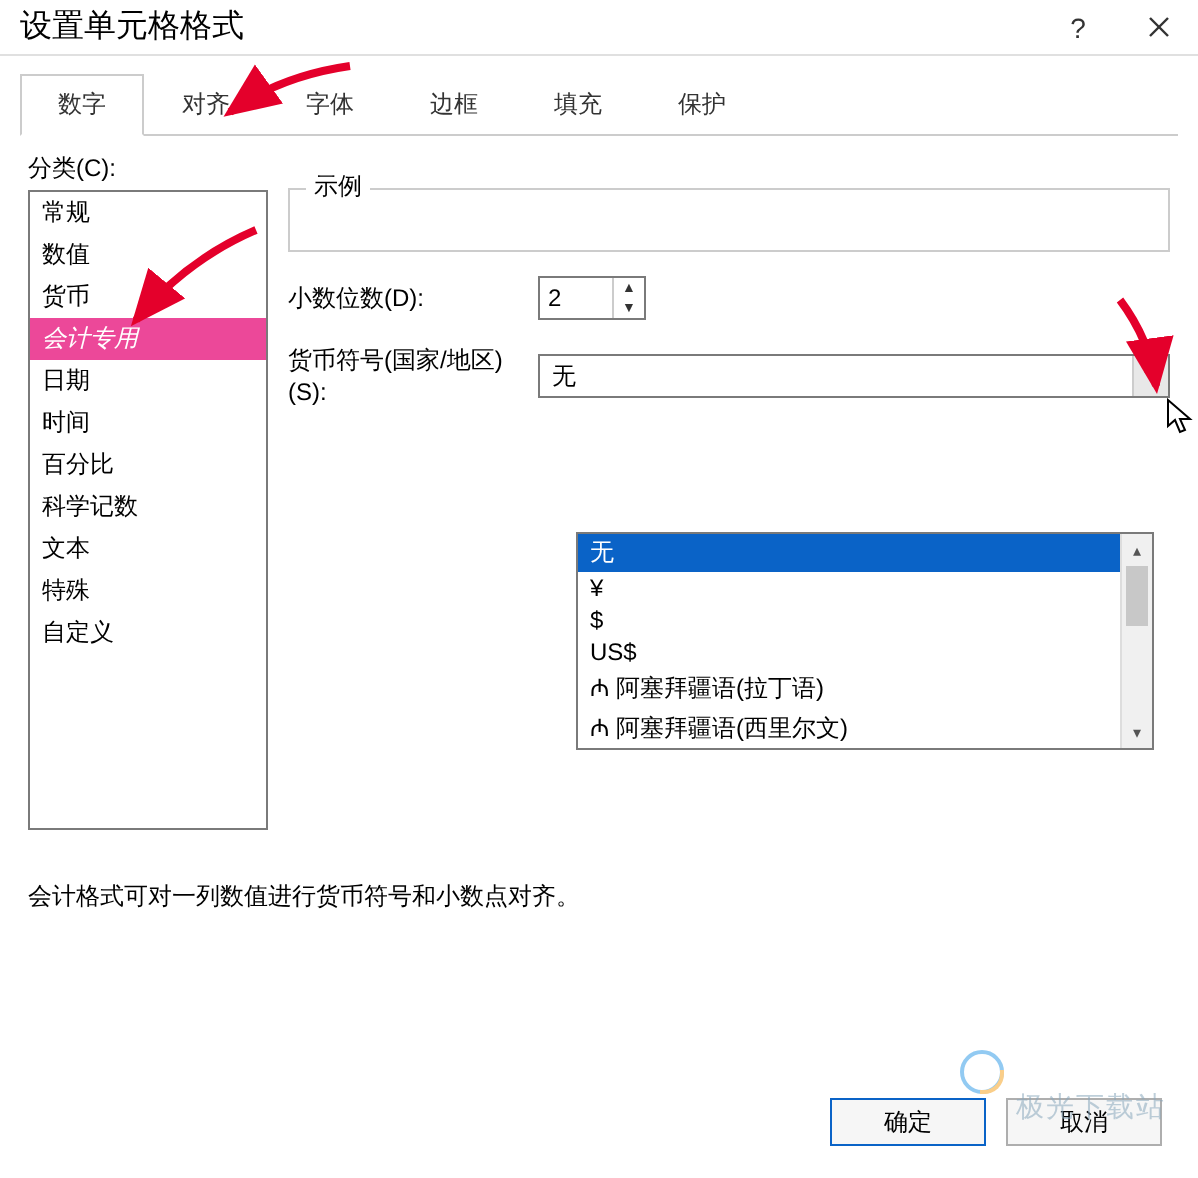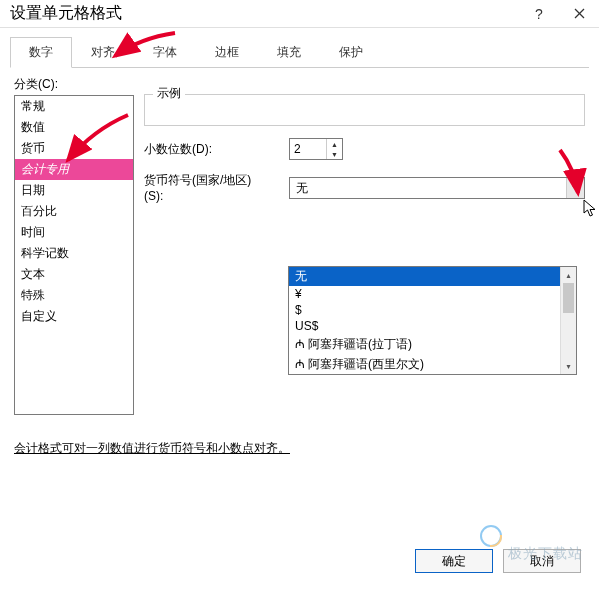--- a/index.html
+++ b/index.html
@@ -77,21 +77,21 @@
     position: absolute;
     top: -10px;
     left: 8px;
     background: #fff;
     padding: 0 4px;
   }
   .field-row {
     display: flex;
     align-items: center;
     margin-top: 12px;
-    gap: 20px;
+    gap: 0;
   }
   .field-label { width: 125px; }
   .spinner {
     display: flex;
     align-items: stretch;
     border: 1px solid #7a7a7a;
     height: 22px;
   }
   .spinner input {
     border: none; width: 36px; padding: 0 4px; font-size: 12px;
@@ -159,21 +159,20 @@
   }
   .dropdown .scrollbar .sb-thumb {
     position: absolute; top: 0; left: 2px; right: 2px; height: 30px;
     background: #c8c8c8;
   }
   .description {
     position: absolute;
     top: 440px;
     left: 14px;
     font-size: 12px;
-    text-decoration: underline;
   }
   .buttons {
     position: absolute;
     bottom: 16px; right: 18px;
     display: flex; gap: 10px;
   }
   .btn {
     width: 78px; height: 24px;
     border: 1px solid #aeaeae;
     background: #f6f6f6;
@@ -239,22 +238,22 @@
 <div class="content">
   <div class="row">
     <div>
       <div class="label">分类(C):</div>
       <div class="category-list">
         <div class="item">常规</div>
         <div class="item">数值</div>
         <div class="item">货币</div>
         <div class="item selected">会计专用</div>
         <div class="item">日期</div>
+        <div class="item">时间</div>
         <div class="item">百分比</div>
-        <div class="item">时间</div>
         <div class="item">科学记数</div>
         <div class="item">文本</div>
         <div class="item">特殊</div>
         <div class="item">自定义</div>
       </div>
     </div>
 
     <div class="right-panel">
       <div class="sample-box">
         <div class="sample-label">示例</div>

